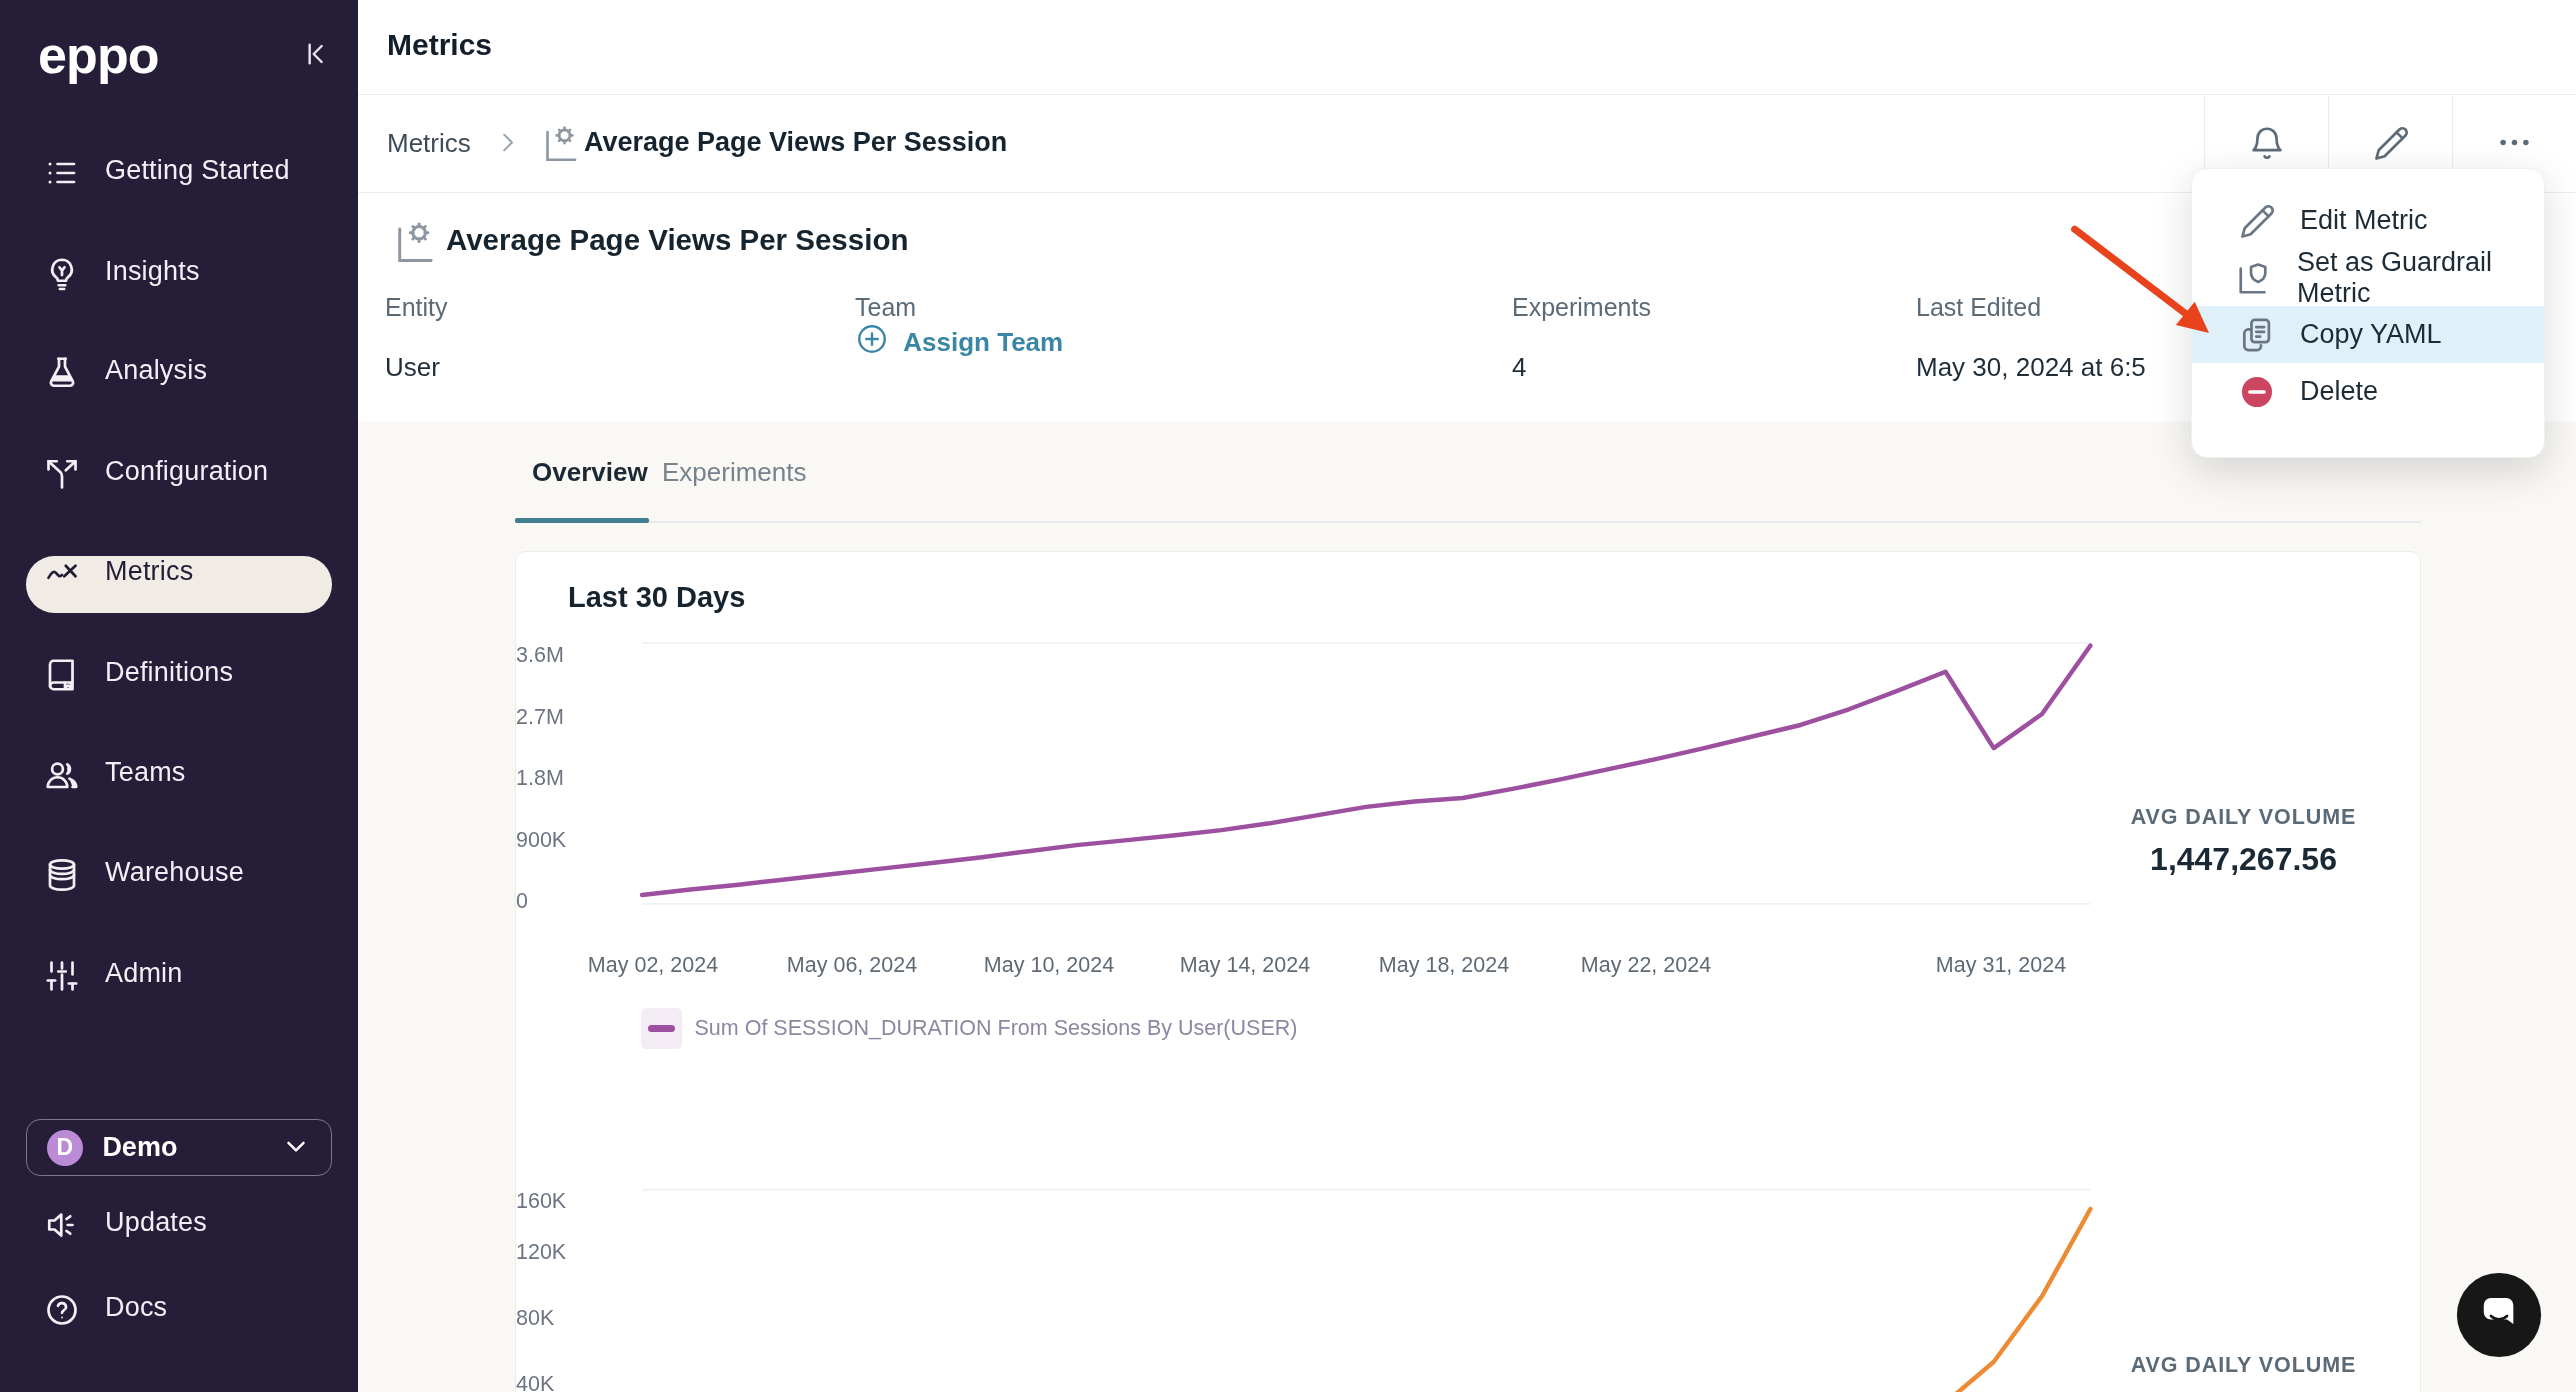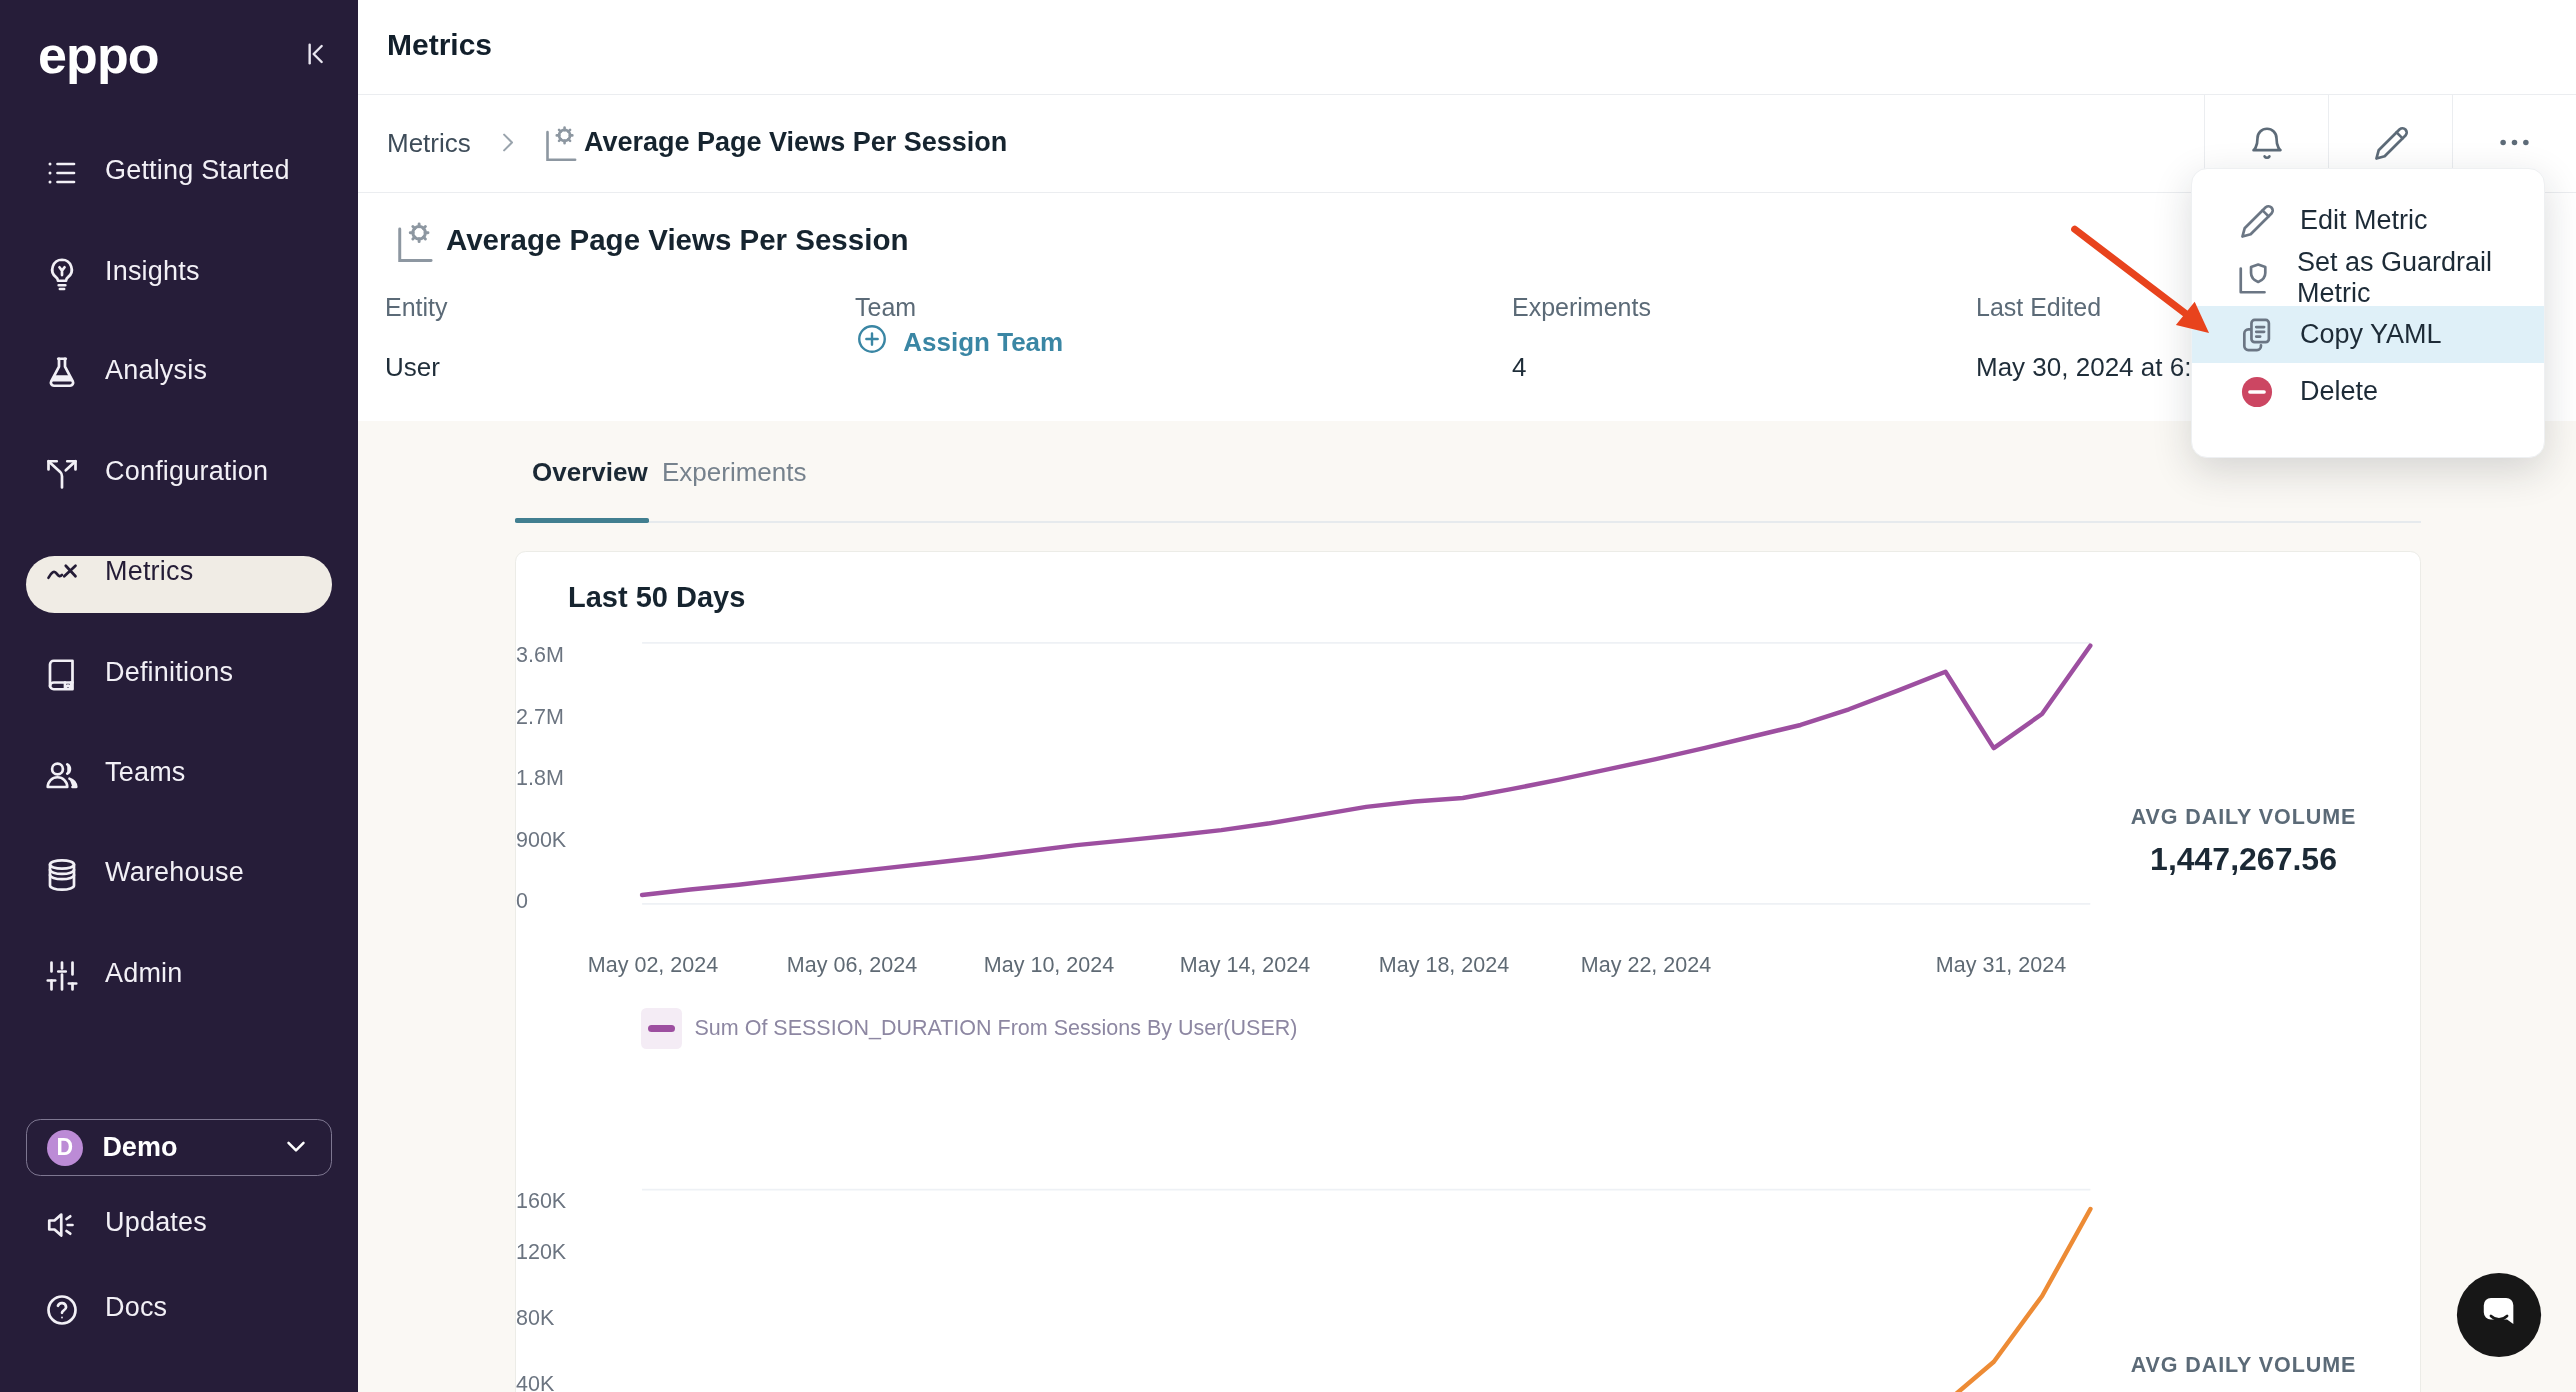--- a/index.html
+++ b/index.html
@@ -250,34 +250,34 @@
                 <circle cx="12" cy="12" r="9"></circle>
                 <path d="M12 8v8M8 12h8"></path>
               </svg></span>
           <span>Assign Team</span>
         </div>
       </div>
       <div class="field" style="left:1154px">
         <div class="f-label">Experiments</div>
         <div class="f-value">4</div>
       </div>
-      <div class="field" style="left:1618px">
+      <div class="field" style="left:1558px">
         <div class="f-label">Last Edited</div>
         <div class="f-value">May 30, 2024 at 6:5</div>
       </div>
     </div>
 
     <div class="content">
       <div class="tab active" style="left:174px">Overview</div>
       <div class="tab inactive" style="left:304px">Experiments</div>
       <div class="tab-baseline"></div>
       <div class="tab-underline"></div>
 
       <div class="card">
-        <div class="card-title">Last 50 Days</div>
+        <div class="card-title">Last 30 Days</div>
 
         <svg class="chart-svg" style="top:81px" width="1906" height="295" viewBox="0 0 2130 330">
           <line x1="140" y1="11" x2="1760" y2="11" stroke="#eef1f5" stroke-width="2"></line>
           <line x1="140" y1="303" x2="1760" y2="303" stroke="#eef1f5" stroke-width="2"></line>
         <polyline points="140.0,293.1 194.0,287.0 248.0,281.6 302.0,275.5 356.0,269.4 410.0,263.3 464.0,257.2 518.0,251.1 572.0,244.2 626.0,237.3 680.0,232.0 734.0,226.6 788.0,220.5 842.0,212.9 896.0,203.7 950.0,194.5 1004.0,188.4 1058.0,184.6 1112.0,174.7 1166.0,164.0 1220.0,152.5 1274.0,141.1 1328.0,128.8 1382.0,115.8 1436.0,102.9 1490.0,85.3 1544.0,64.7 1598.0,43.3 1652.0,128.8 1706.0,90.6 1760.0,14.2" fill="none" stroke="#9d4fa0" stroke-width="5" stroke-linejoin="round" stroke-linecap="round"></polyline>
           </svg>
         <div class="ytick" style="top:91px">3.6M</div>
         <div class="ytick" style="top:153px">2.7M</div>
         <div class="ytick" style="top:214px">1.8M</div>
         <div class="ytick" style="top:276px">900K</div>

